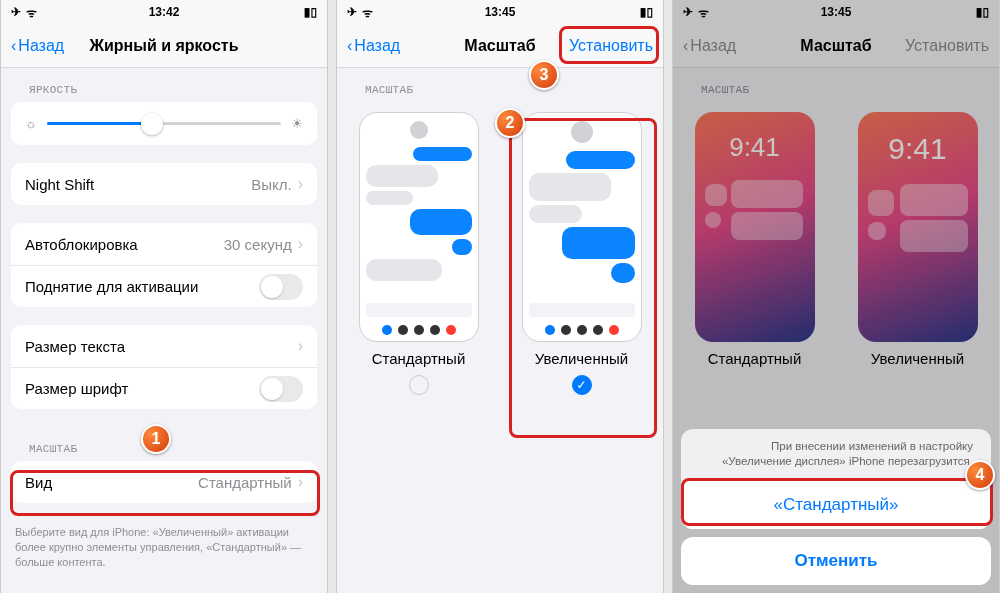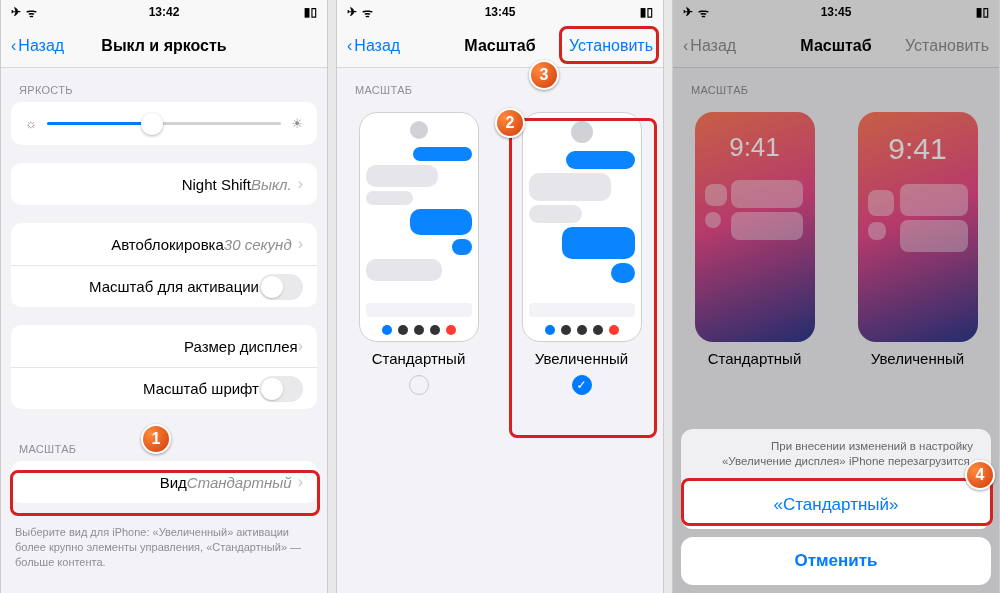--- a/index.html
+++ b/index.html
@@ -65,45 +65,46 @@
     margin-left: auto;
     color: #007aff;
     font-size: 16px;
     text-align: right;
   }
   .nav-action.disabled { color: #8e8e93; }
   
   .content { padding: 0; }
   .section-label {
     font-size: 11px; color: #8e8e93;
-    padding: 16px 18px 6px;
+    padding: 16px 28px 6px;
     letter-spacing: 0.3px;
     text-transform: uppercase;
+    font-family: Liberation Mono, monospace;
   }
   .footer-note {
     font-size: 11px; color: #8e8e93;
     padding: 4px 14px 0;
     line-height: 1.35;
   }
   .group {
     background: #fff;
     border-radius: 10px;
     margin: 0 10px 18px;
     overflow: hidden;
   }
   .row {
     display: flex; align-items: center;
     min-height: 42px;
     padding: 0 14px;
     border-top: 1px solid #e5e5ea;
     position: relative;
   }
   .row:first-child { border-top: none; }
-  .row .label { flex: 1; font-size: 15px; text-align: right; }
-  .row .value { color: #8e8e93; font-size: 15px; margin-right: 6px; font-style: italic; }
+  .row .label { flex: 1; font-size: 15px; }
+  .row .value { color: #8e8e93; font-size: 15px; margin-right: 6px; }
   .chevron { color: #c7c7cc; font-size: 16px; }
   .toggle {
     width: 44px; height: 26px; border-radius: 13px;
     background: #e9e9eb; position: relative;
   }
   .toggle::after {
     content: ""; position: absolute; top: 2px; left: 2px;
     width: 22px; height: 22px; border-radius: 50%;
     background: #fff; box-shadow: 0 1px 2px rgba(0,0,0,0.2);
   }
@@ -211,21 +212,21 @@
     <div class="center">13:42</div>
     <div class="right">
         <span>▮▯</span>
       </div>
   </div>
   <div class="navbar">
     <div class="nav-back">
       <span>‹</span>
       <span>Назад</span>
     </div>
-    <div class="nav-title">Выкл и яркость</div>
+    <div class="nav-title">Жирный и яркость</div>
   </div>
   <div class="content">
     <div class="section-label">ЯРКОСТЬ</div>
     <div class="group">
       <div class="row slider-row">
         <span class="sun">☼</span>
         <div class="slider-track">
           <div class="slider-fill" style="width:45%"></div>
           <div class="slider-thumb" style="left:45%"></div>
         </div>
@@ -241,32 +242,32 @@
       </div>
     </div>
 
     <div class="group">
       <div class="row">
         <span class="label">Автоблокировка</span>
         <span class="value">30 секунд</span>
         <span class="chevron">›</span>
       </div>
       <div class="row">
-        <span class="label">Масштаб для активации</span>
+        <span class="label">Поднятие для активации</span>
         <div class="toggle"></div>
       </div>
     </div>
 
     <div class="group">
       <div class="row">
-        <span class="label">Размер дисплея</span>
+        <span class="label">Размер текста</span>
         <span class="chevron">›</span>
       </div>
       <div class="row">
-        <span class="label">Масштаб шрифт</span>
+        <span class="label">Размер шрифт</span>
         <div class="toggle"></div>
       </div>
     </div>
 
     <div class="section-label">МАСШТАБ</div>
     <div class="group">
       <div class="row">
         <span class="label">Вид</span>
         <span class="value">Стандартный</span>
         <span class="chevron">›</span>

